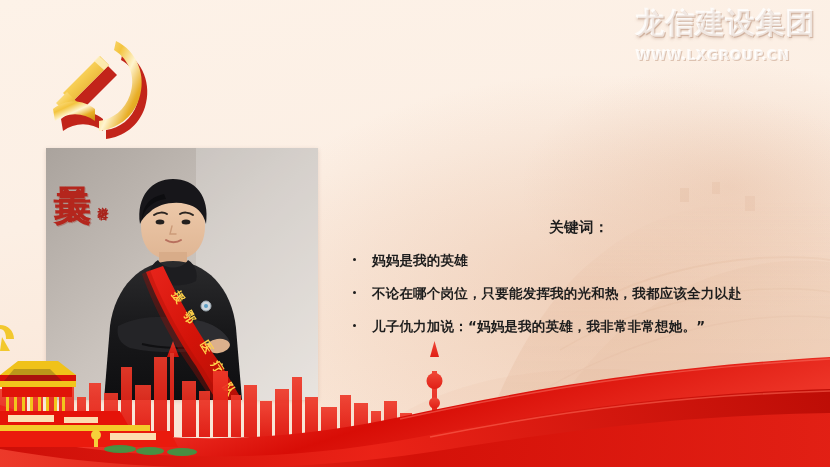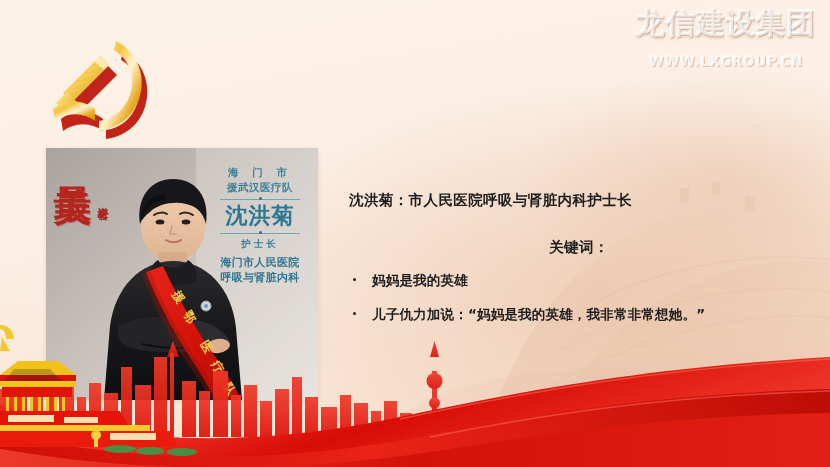--- a/index.html
+++ b/index.html
@@ -15,34 +15,34 @@
       radial-gradient(ellipse 300px 180px at 88% 40%, rgba(206,140,100,.20) 0%, rgba(206,140,100,0) 70%),
       linear-gradient(170deg,#fdf2e8 0%,#fcefe4 38%,#fae7d8 70%,#f7dfcd 100%);
   }
 
   
   .bg-texture{position:absolute;inset:0;pointer-events:none;opacity:.5;}
   .bg-texture svg{width:100%;height:100%;display:block;}
 
   
   .watermark{
-    position:absolute;top:4px;right:14px;text-align:center;
+    position:absolute;top:4px;right:14px;
     user-select:none;pointer-events:none;
   }
   .wm-main{
     font-family:"DejaVu Sans","Liberation Sans",sans-serif;
     font-size:29px;font-weight:bold;letter-spacing:1px;
     color:rgba(255,255,255,.62);
     text-shadow:
        1px 1px 0 rgba(190,150,125,.55),
       -1px -1px 0 rgba(255,255,255,.75),
        0 2px 3px rgba(170,130,105,.35);
   }
   .wm-sub{
-    font-size:13.5px;font-weight:bold;letter-spacing:.6px;margin-top:9px;
+    font-size:13.5px;font-weight:bold;letter-spacing:.6px;margin-top:3px;
     color:rgba(255,255,255,.72);
     text-shadow:
        1px 1px 0 rgba(190,150,125,.5),
       -1px -1px 0 rgba(255,255,255,.7);
   }
 
   
   .emblem{position:absolute;left:46px;top:36px;width:118px;height:108px;}
   .emblem svg{width:100%;height:100%;display:block;}
 
@@ -248,37 +248,27 @@
           <circle cx="160" cy="158" r="2" fill="#5c9ec4"></circle>
         </g>
       </svg>
     </div>
 
     <div class="calli">
       <div class="big">最美</div>
       <div class="small">逆行者</div>
     </div>
 
-    <div class="card-info">
-      <div class="ci-l1">海 门 市</div>
-      <div class="ci-l2">援武汉医疗队</div>
-      <div class="ci-rule"></div>
-      <div class="ci-name">沈洪菊</div>
-      <div class="ci-rule"></div>
-      <div class="ci-role">护士长</div>
-      <div class="ci-org">海门市人民医院</div>
-      <div class="ci-org" style="margin-top:0">呼吸与肾脏内科</div>
-    </div>
   </div>
 
   <div class="content">
-    <div class="lead">沈洪菊：市人民医院呼吸与肾脏内科护士长</div>
     <div class="kw">关键词：</div>
     <ul class="bullets">
       <li>妈妈是我的英雄</li>
+      <li>不论在哪个岗位，只要能发挥我的光和热，我都应该全力以赴</li>
       <li>儿子仇力加说：“妈妈是我的英雄，我非常非常想她。”</li>
     </ul>
   </div>
 
   <div class="bottom-deco">
     <svg viewBox="0 0 830 170" preserveAspectRatio="none">
       <defs>
         <linearGradient id="silk1" x1="0" y1="0" x2="1" y2="0.4">
           <stop offset="0" stop-color="#e8150e"></stop>
           <stop offset="0.35" stop-color="#f2352a"></stop>

